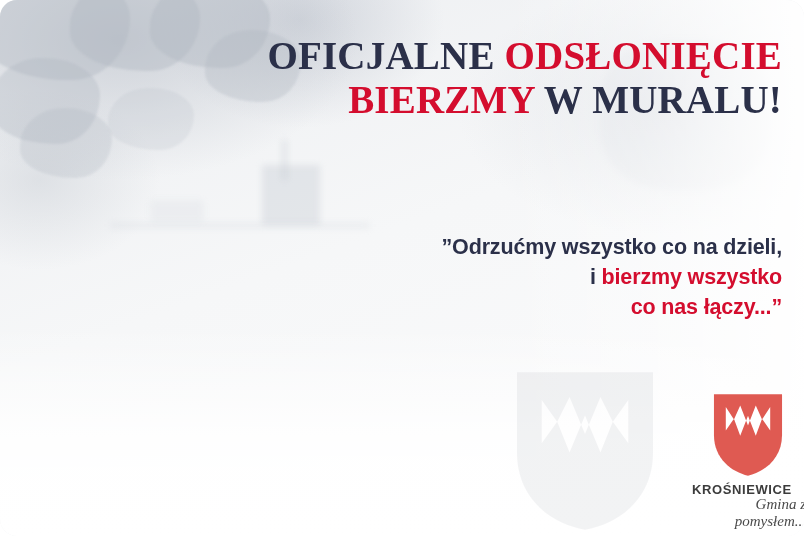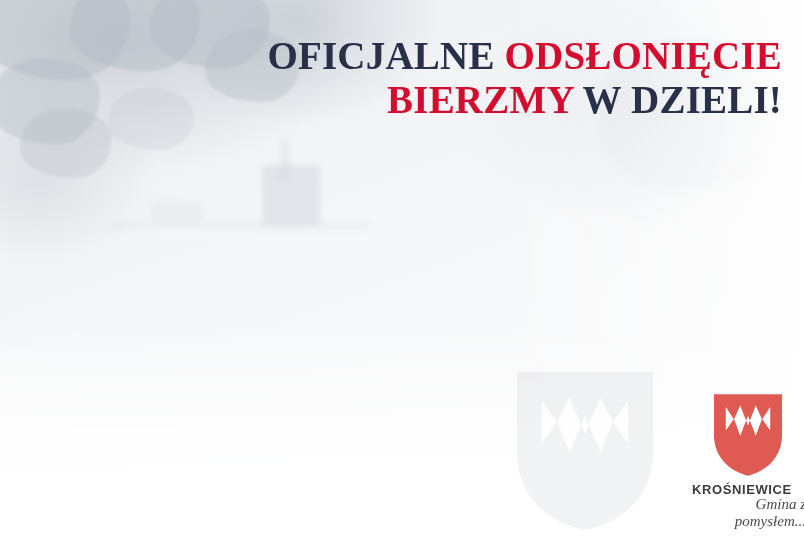--- a/index.html
+++ b/index.html
@@ -7,20 +7,21 @@
     padding: 0;
     background: #ffffff;
   }
   .poster {
     position: relative;
     width: 804px;
     height: 536px;
     overflow: hidden;
     background: #f2f3f5;
     font-family: "Liberation Sans", sans-serif;
+    border-radius: 17px;
   }
 
   
   .bg-wash {
     position: absolute;
     inset: 0;
     background:
       radial-gradient(ellipse 340px 200px at 120px 40px, rgba(180,186,196,0.55) 0%, rgba(180,186,196,0.0) 70%),
       radial-gradient(ellipse 200px 150px at 300px 20px, rgba(170,177,190,0.45) 0%, rgba(170,177,190,0.0) 72%),
       radial-gradient(ellipse 160px 120px at 40px 180px, rgba(186,192,200,0.35) 0%, rgba(186,192,200,0.0) 75%),
@@ -252,23 +253,28 @@
   <div class="bg-fade-right"></div>
   <div class="bg-fade-bottom"></div>
 
   <svg class="watermark" viewBox="0 0 100 110" aria-hidden="true">
     <path d="M6,4 L94,4 L94,56 C94,86 72,102 50,106 C28,102 6,86 6,56 Z" fill="#8a909c"></path>
     <path d="M22,22 L22,50 L32,36 L40,56 L50,32 L60,56 L68,36 L78,50 L78,22 L68,36 L60,20 L50,44 L40,20 L32,36 Z" fill="#ffffff"></path>
   </svg>
 
   <div class="headline">
     <span>OFICJALNE </span><span class="red">ODSŁONIĘCIE</span><br>
-    <span class="red">BIERZMY</span><span> W DZIELI!</span>
+    <span class="red">BIERZMY</span><span> W MURALU!</span>
   </div>
 
+  <div class="quote">
+    <span>”Odrzućmy wszystko co na dzieli,</span><br>
+    <span>i </span><span class="red">bierzmy wszystko</span><br>
+    <span class="red">co nas łączy...”</span>
+  </div>
 
   <div class="photo">
     <div class="photo-clip">
 
       <div class="ph-sky"></div>
       <div class="ph-trees"></div>
 
       <div class="ph-mural"></div>
       <div class="ph-wall-shade"></div>
       <div class="ph-wall-stripes"></div>

